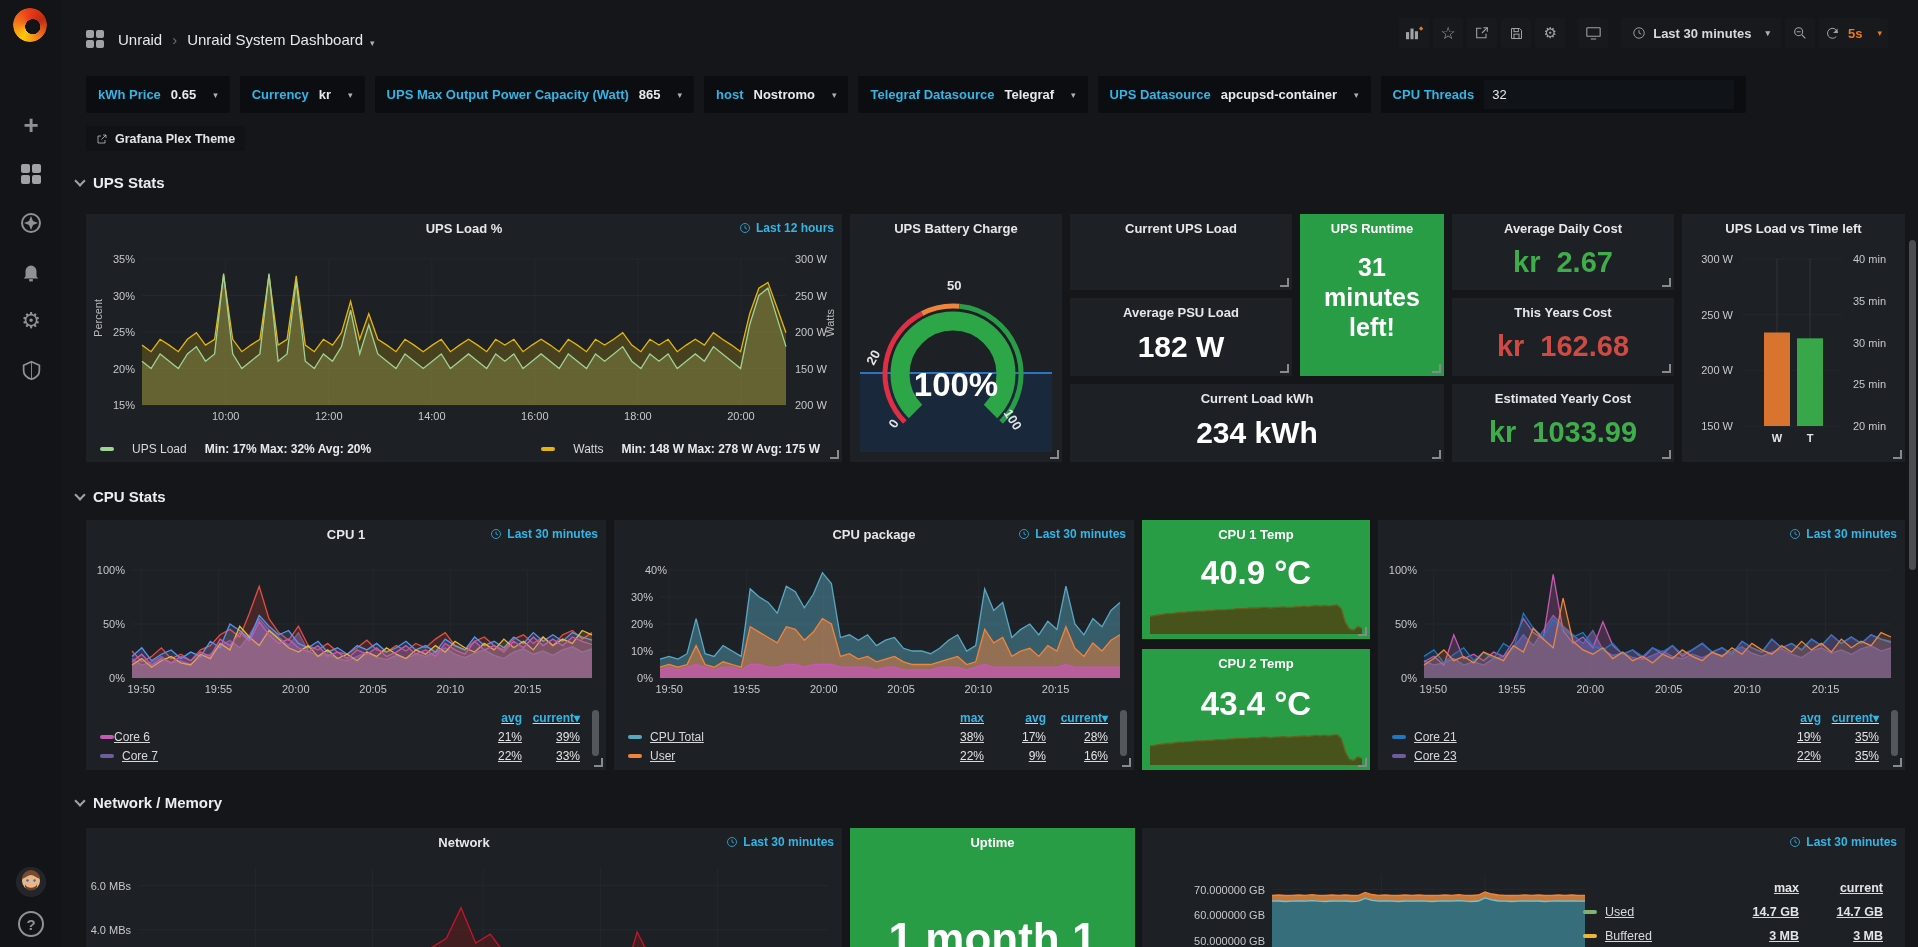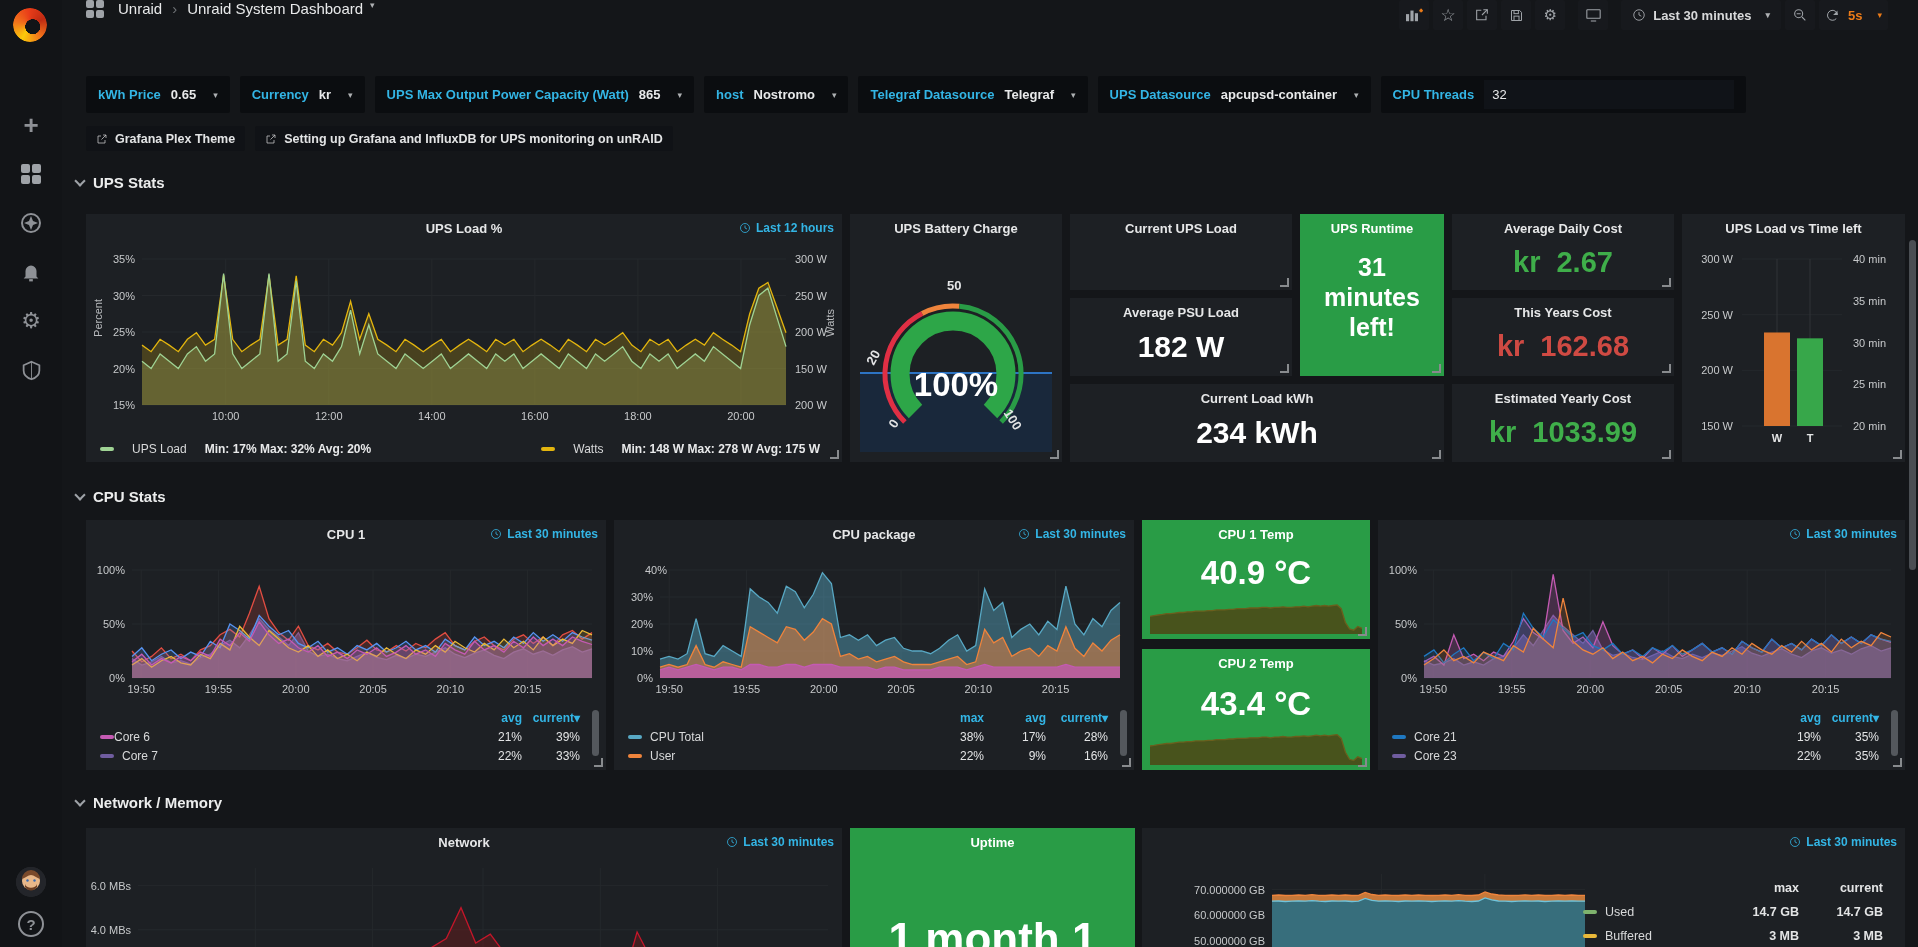--- a/index.html
+++ b/index.html
@@ -14,21 +14,21 @@
     mask:radial-gradient(circle at 58% 55%, transparent 27%, #000 28%);}
   .sideicons { position:absolute; left:0; top:112px; width:62px; display:flex; flex-direction:column; align-items:center; gap:23px; }
   .sicon { width:26px; height:26px; display:flex; align-items:center; justify-content:center; color:#8e9196; font-size:22px; cursor:pointer; }
   .sicon svg { stroke:#8e9196; fill:none; stroke-width:2; }
   .sidebottom { position:absolute; left:0; bottom:10px; width:62px; display:flex; flex-direction:column; align-items:center; gap:14px; }
   .avatar { width:30px; height:30px; border-radius:50%; overflow:hidden; background:#2a2c2f; }
   .helpcirc { width:26px; height:26px; border:2px solid #8e9196; border-radius:50%; color:#8e9196;
     font-size:15px; font-weight:bold; display:flex; align-items:center; justify-content:center; }
 
   
-  #navbar { position:absolute; left:62px; top:0; right:0; height:48px; display:flex; align-items:flex-start; }
+  #navbar { position:absolute; left:62px; top:0; right:0; height:48px; display:flex; align-items:flex-end; }
   .appgrid { display:grid; grid-template-columns:8px 8px; grid-template-rows:8px 8px; gap:2px; margin-left:24px; }
   .appgrid span { background:#9fa3a8; border-radius:2px; }
   .crumb { font-size:15px; color:#e8e9ea; margin-left:14px; white-space:nowrap; }
   .crumbsep { color:#6f7276; margin:0 10px; font-size:15px; }
   .caret { font-size:9px; color:#aeb0b3; margin-left:7px; }
   .navright { margin-left:auto; display:flex; align-items:center; gap:4px; padding-right:30px; }
   .navbtn { height:30px; min-width:30px; background:#17191d; border-radius:2px; display:flex; align-items:center;
     justify-content:center; color:#9fa3a8; font-size:15px; cursor:pointer; padding:0 6px; }
   .navbtn svg { stroke:#9fa3a8; fill:none; stroke-width:1.6; }
   .gap { width:5px; }
@@ -61,21 +61,21 @@
   .tick { position:absolute; font-size:11px; color:#c7c9cb; white-space:nowrap; }
   .ylab { position:absolute; writing-mode:vertical-rl; transform:rotate(180deg); font-size:11px; color:#b9bbbe; }
 
   
   .legend-inline { position:absolute; left:14px; right:22px; bottom:6px; display:flex; justify-content:space-between; font-size:12px; }
   .litem { display:flex; align-items:center; gap:18px; cursor:pointer; }
   .sw { width:14px; height:4px; border-radius:2px; flex:none; }
   .lname { color:#d8d9da; }
   .lstats { color:#e8e9ea; font-weight:bold; }
   .legend-bottom { position:absolute; left:14px; right:26px; bottom:5px; font-size:12px; }
-  .lrow { display:flex; align-items:center; height:19px; }
+  .lrow { display:flex; align-items:center; height:19px;text-decoration:underline; }
   .lfill { flex:1; }
   .lv { width:58px; text-align:right; color:#e3e4e5; }
   .lv3 { width:62px; }
   .lh { color:#33b5e5; font-weight:bold; }
   .lscroll { position:absolute; width:7px; border-radius:4px; background:#54585d; }
   .legend-side { position:absolute; right:22px; top:48px; width:300px; font-size:12.5px; }
   .lrow24 { height:24px; }
   .lv84 { width:84px; text-align:right; color:#e3e4e5; font-weight:bold; }
 
   
@@ -248,26 +248,20 @@
     <span class="vinput">32</span>
   </div>
 </div>
 
 <div id="links">
   <div class="linkchip">
     <svg width="12" height="12" viewBox="0 0 24 24">
         <path d="M14 4h6v6M20 4l-9 9M18 14v6H4V6h6"></path>
       </svg>
     <span>Grafana Plex Theme</span>
-  </div>
-  <div class="linkchip">
-    <svg width="12" height="12" viewBox="0 0 24 24">
-        <path d="M14 4h6v6M20 4l-9 9M18 14v6H4V6h6"></path>
-      </svg>
-    <span>Setting up Grafana and InfluxDB for UPS monitoring on unRAID</span>
   </div>
 </div>
 
 <div class="secthead" style="left:76px;top:174px;">
   <span class="chev"></span>
     <span>UPS Stats</span>
 </div>
 <div class="secthead" style="left:76px;top:488px;">
   <span class="chev"></span>
     <span>CPU Stats</span>

